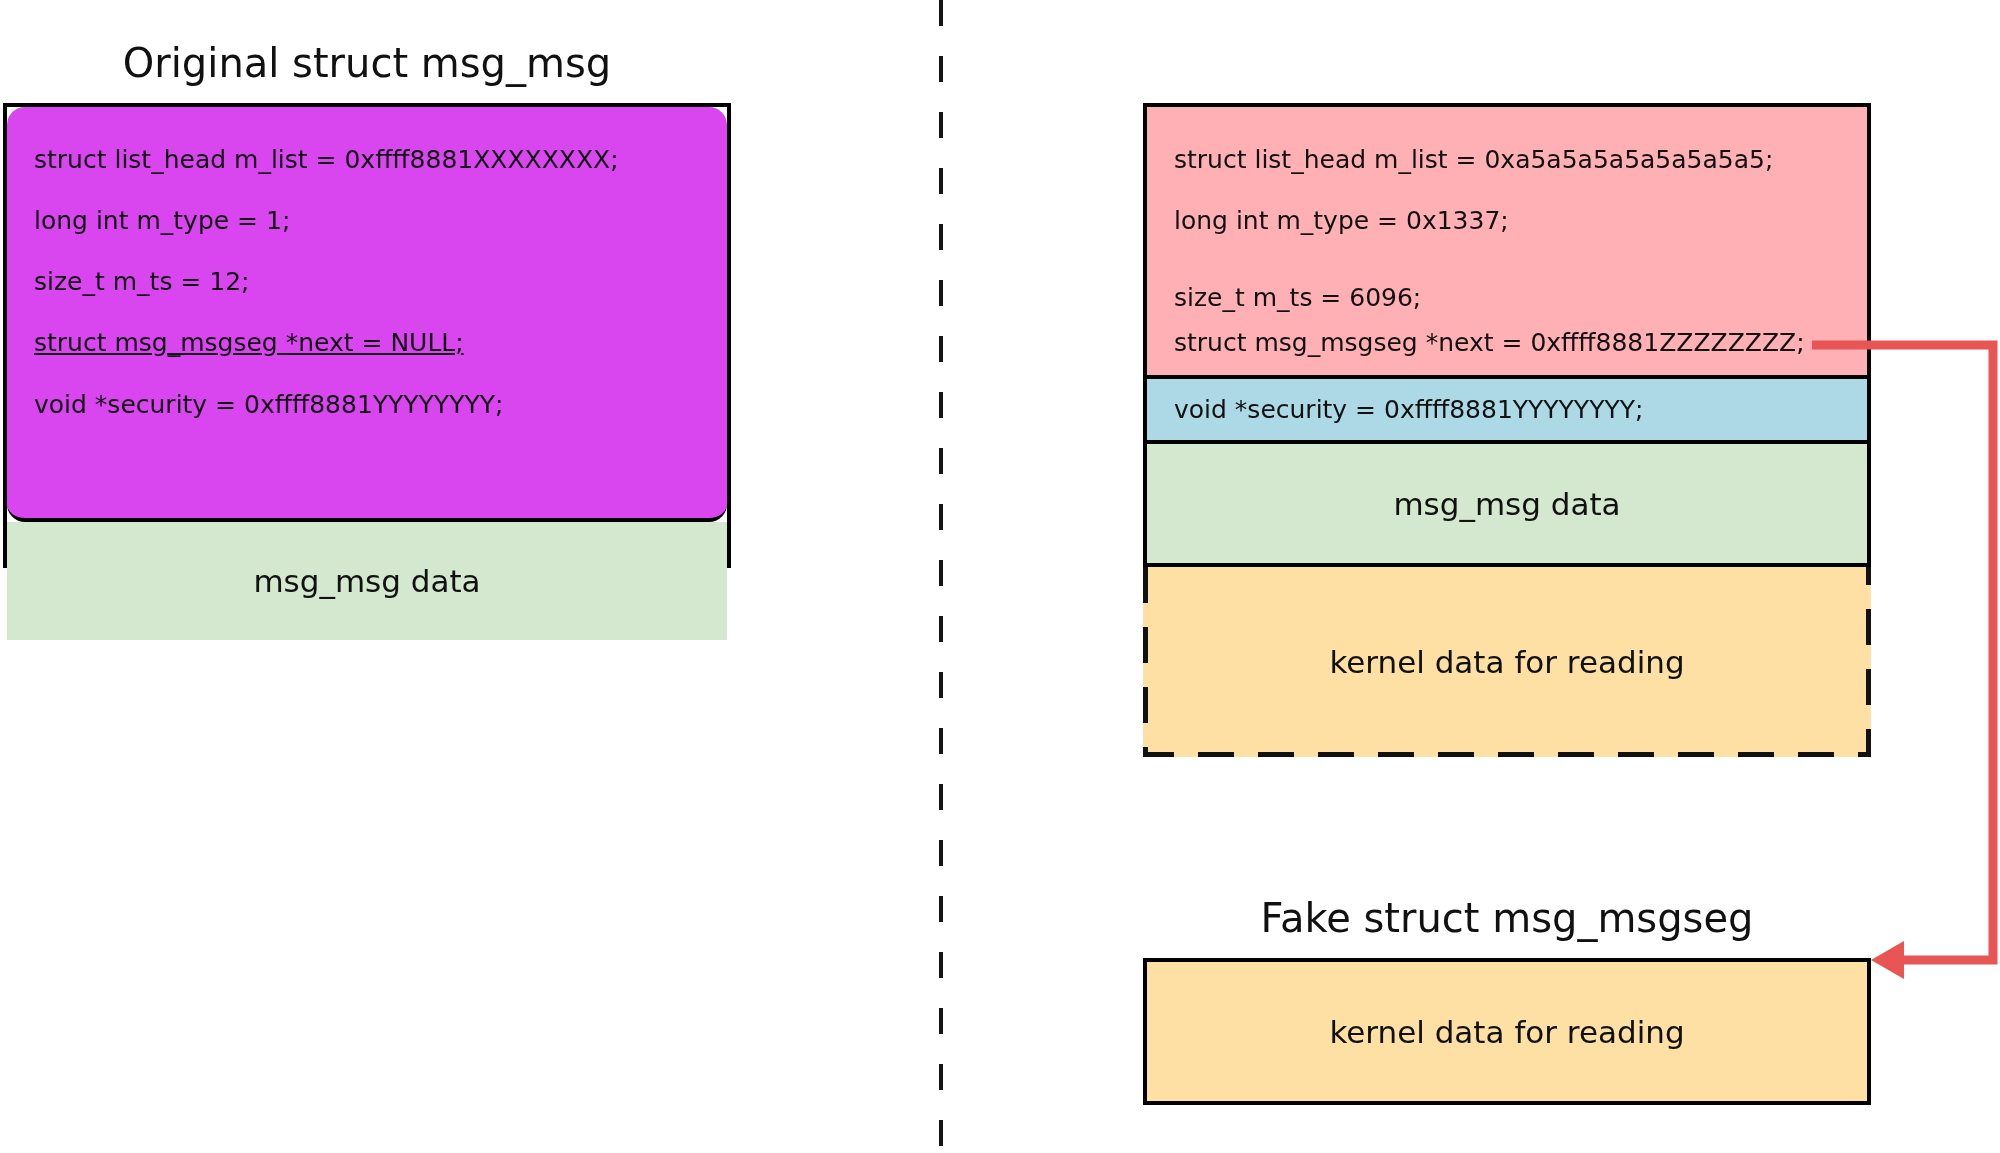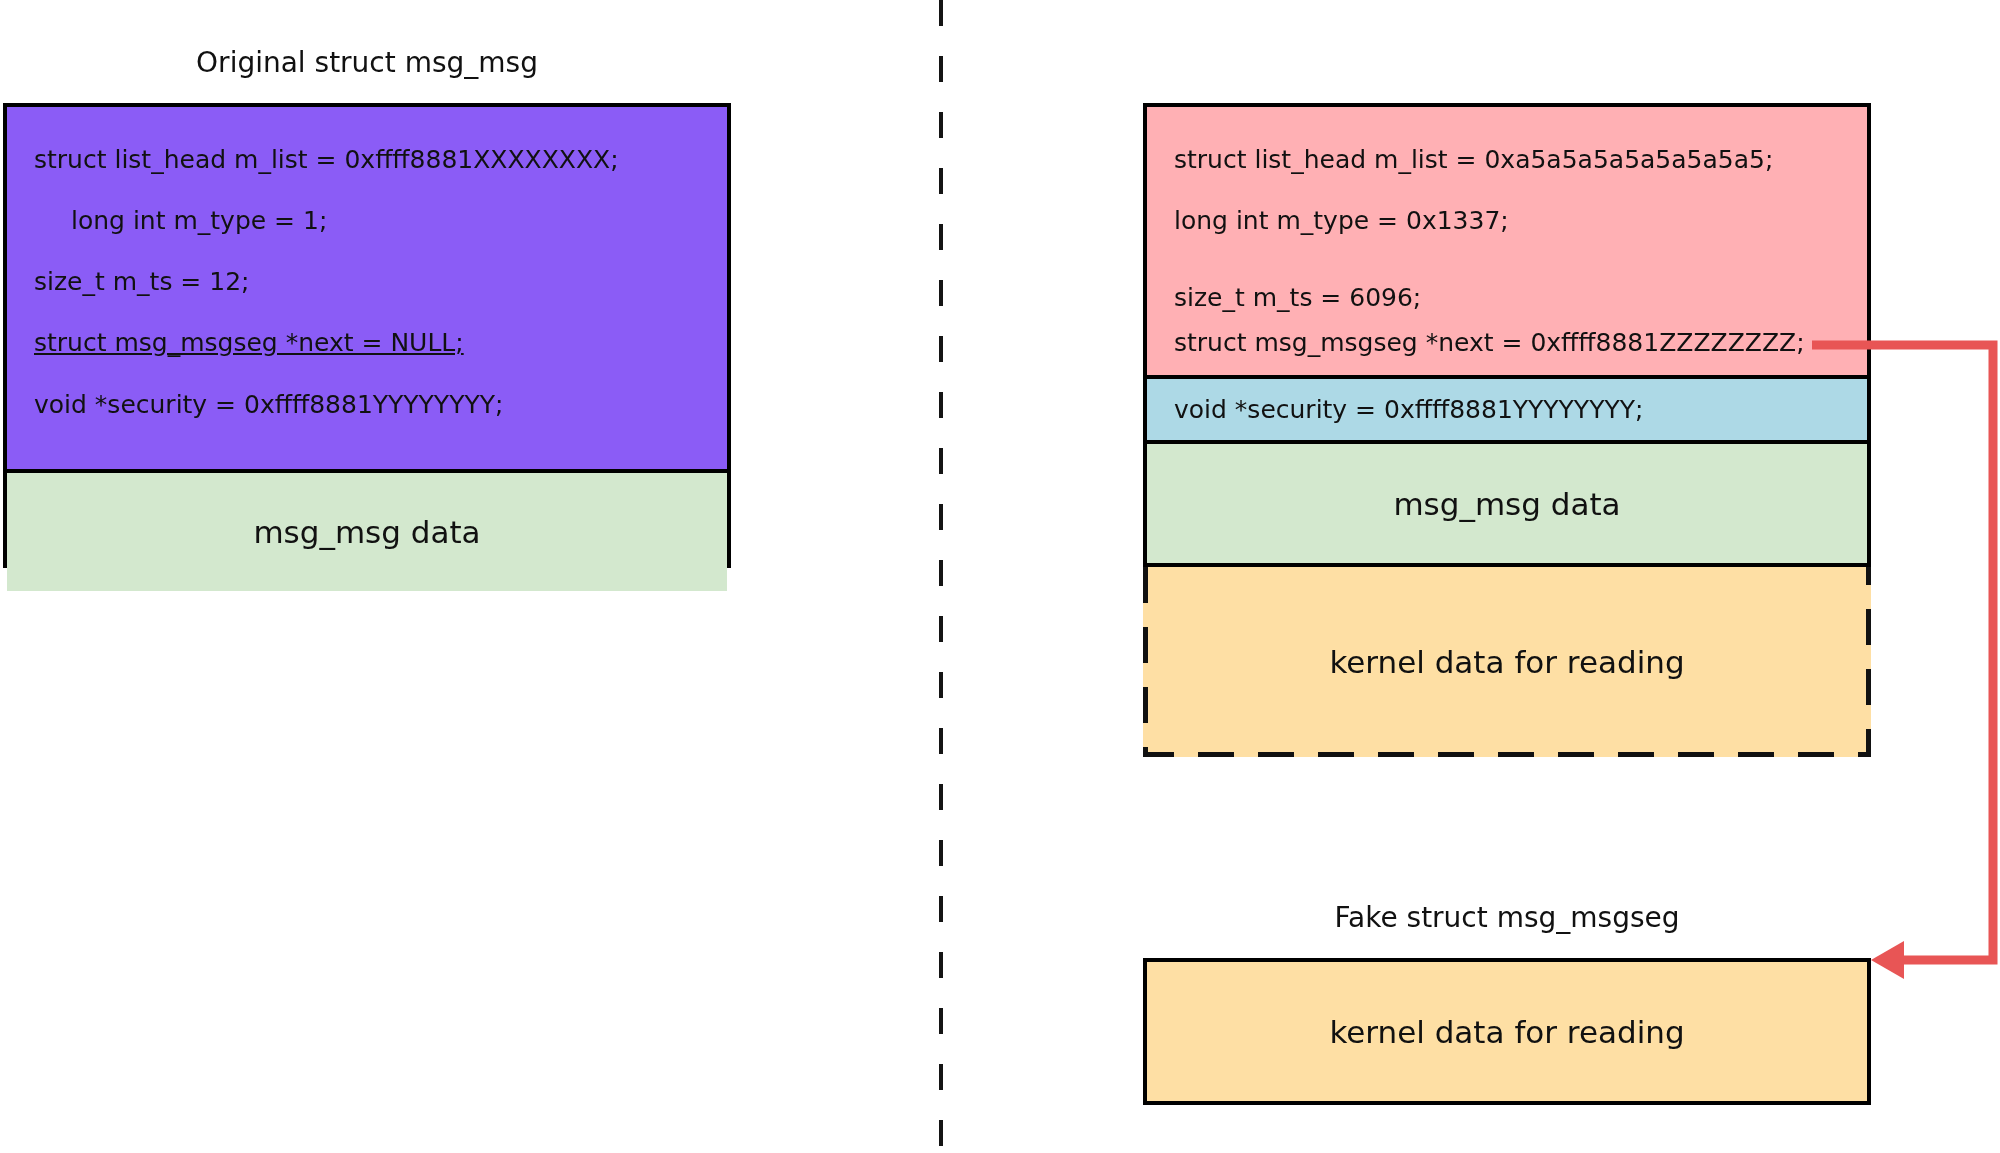--- a/index.html
+++ b/index.html
@@ -10,39 +10,39 @@
     height: 1153px;
     background: #ffffff;
     font-family: "DejaVu Sans", "Liberation Sans", sans-serif;
     color: #111111;
     overflow: hidden;
   }
 
   .diagram-title {
     position: absolute;
     width: 728px;
-    font-size: 28px;
+    font-size: 40px;
     line-height: 38px;
     text-align: center;
     white-space: nowrap;
   }
 
   
   .stack {
     position: absolute;
     border: 4px solid #000000;
     box-sizing: border-box;
   }
   .left-stack  { left: 3px;    top: 103px; width: 728px; height: 465px; }
   .right-stack { left: 1143px; top: 103px; width: 728px; height: 464px; }
 
   .section { position: relative; box-sizing: border-box; width: 100%; }
   .divided { border-bottom: 4px solid #000000; }
 
-  .sec-blue-left   { height: 366px; background: #8b5cf6; }
+  .sec-blue-left   { height: 415px; background: #d946ef; border-radius: 18px; }
   .sec-green-left  { height: 118px; background: #d3e8ce; }
   .sec-pink        { height: 272px; background: #ffb0b4; }
   .sec-blue-right  { height: 65px;  background: #add9e6; display: flex; align-items: center; }
   .sec-green-right { height: 119px; background: #d3e8ce; }
 
   .struct-field {
     position: absolute;
     left: 27px;
     height: 30px;
     line-height: 30px;
@@ -105,21 +105,21 @@
 </head>
 <body>
 
 <div class="canvas">
 
   <div class="diagram-title" style="left:3px; top:44px;">Original struct msg_msg</div>
 
   <div class="stack left-stack">
     <div class="section divided sec-blue-left">
       <div class="struct-field" style="top:38px;">struct list_head m_list = 0xffff8881XXXXXXXX;</div>
-      <div class="struct-field" style="top:99px;margin-left:37px;">long int m_type = 1;</div>
+      <div class="struct-field" style="top:99px;">long int m_type = 1;</div>
       <div class="struct-field" style="top:160px;">size_t m_ts = 12;</div>
       <div class="struct-field" style="top:221px;text-decoration:underline;">struct msg_msgseg *next = NULL;</div>
       <div class="struct-field" style="top:283px;">void *security = 0xffff8881YYYYYYYY;</div>
     </div>
     <div class="section sec-green-left">
       <div class="center-label">msg_msg data</div>
     </div>
   </div>
 
   <div class="separator"></div>

